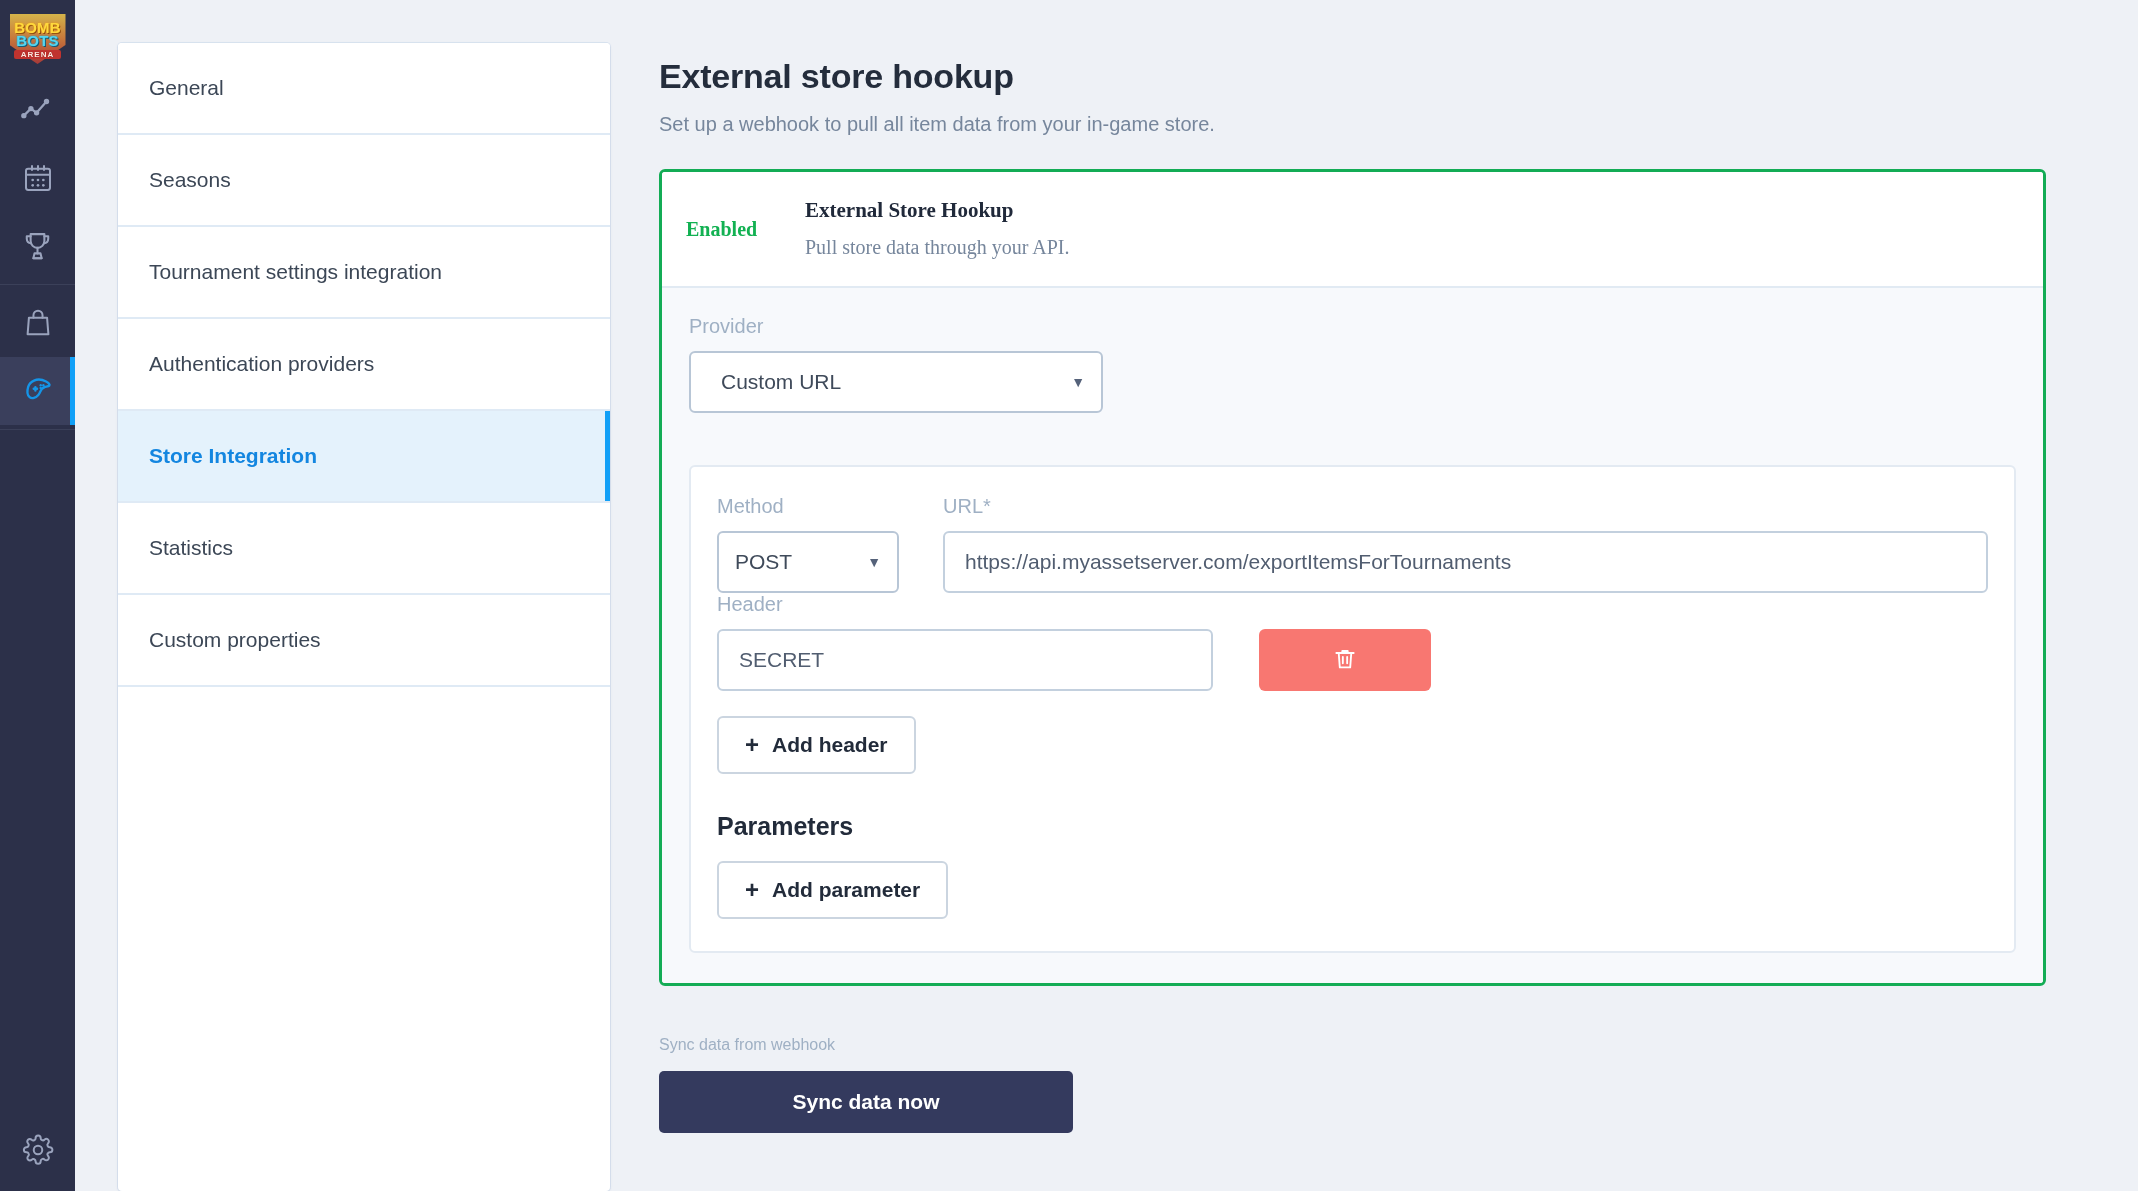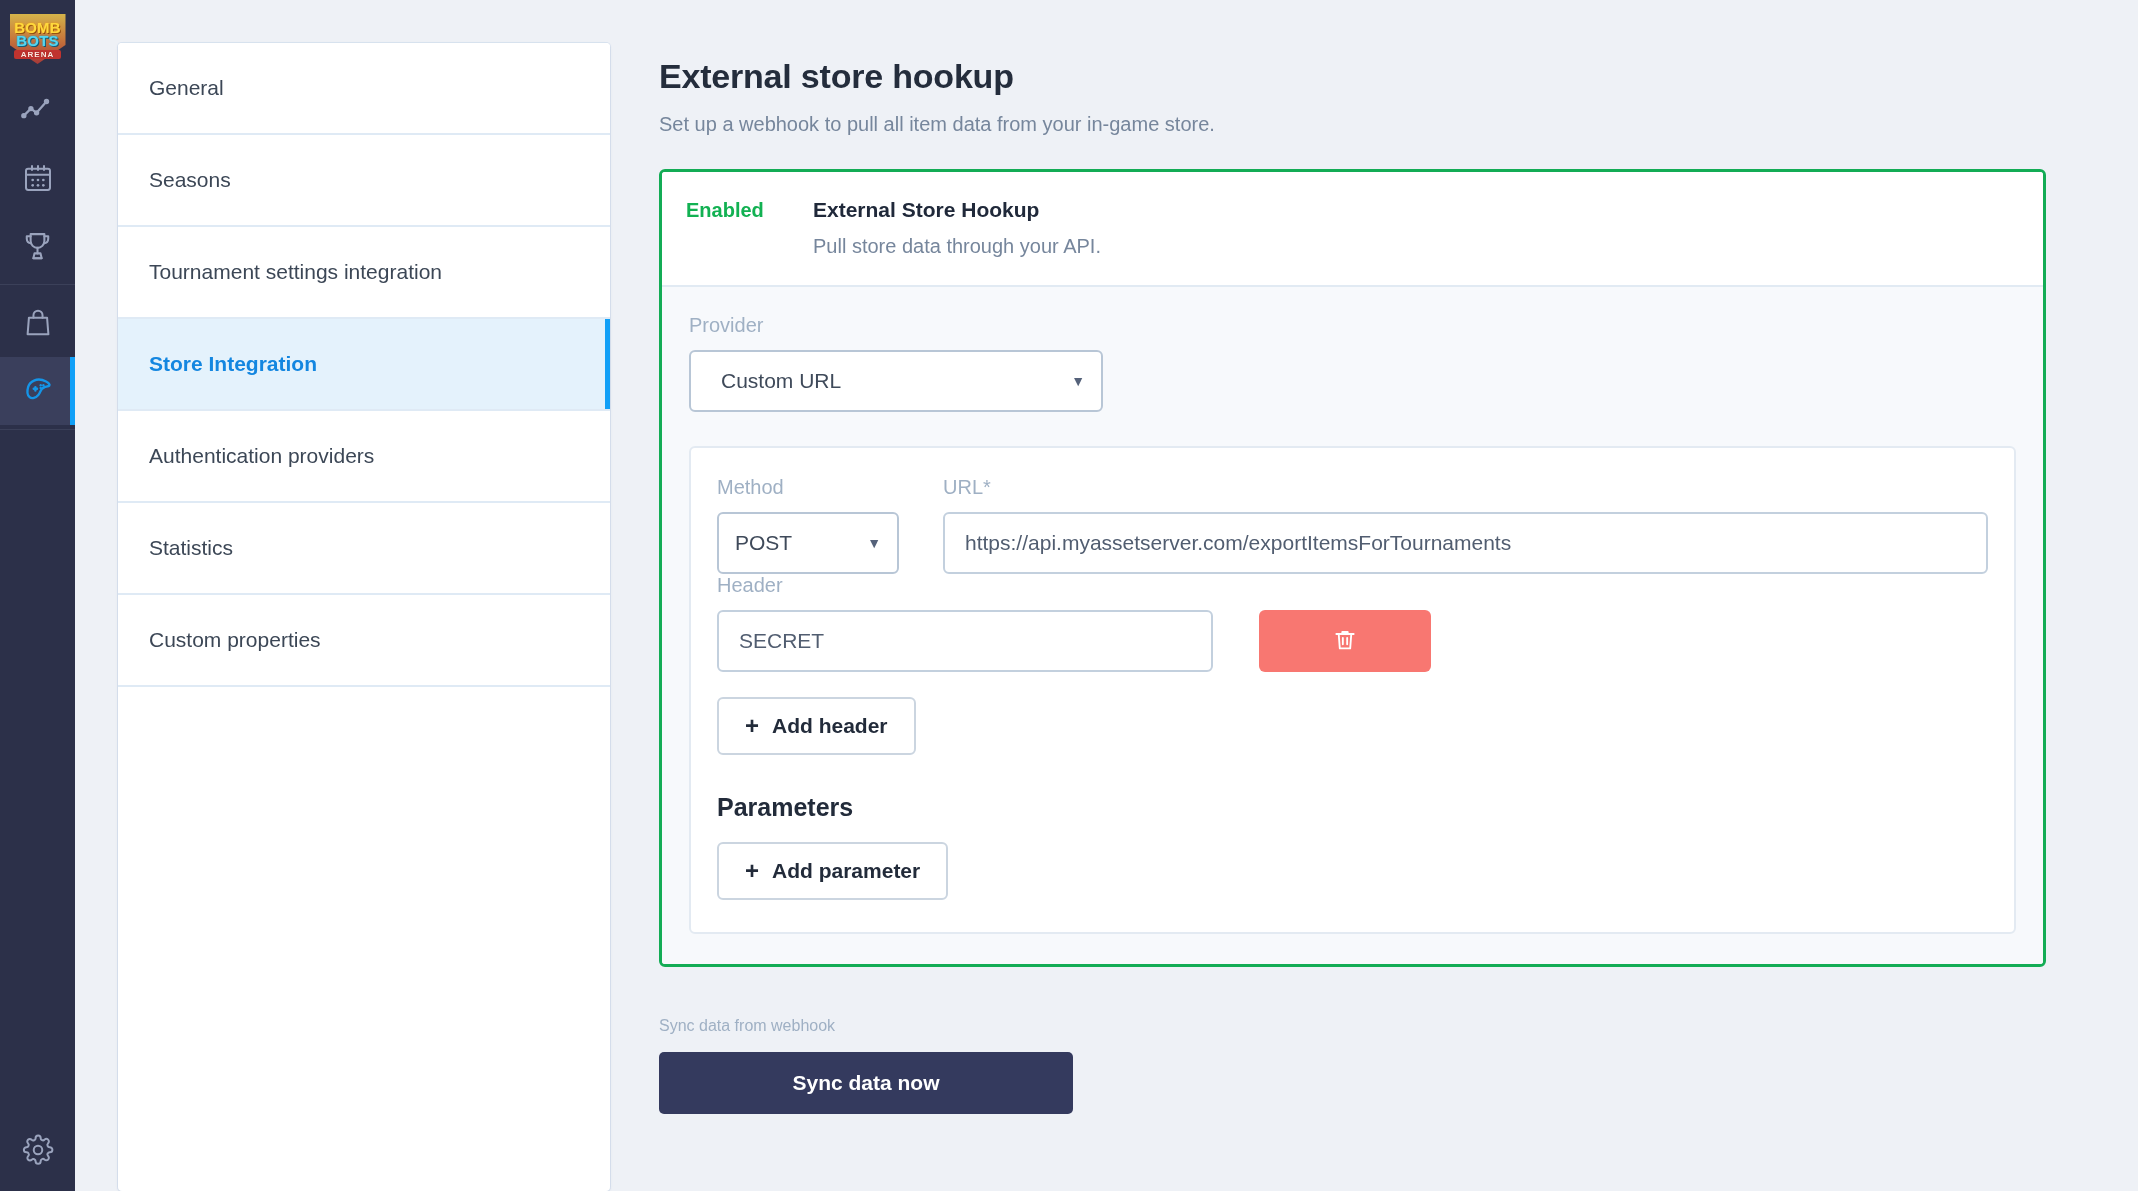--- a/index.html
+++ b/index.html
@@ -190,24 +190,25 @@
   .hook-card {
     margin-top: 33px;
     width: 1387px;
     border: 3px solid #13ac55;
     border-radius: 6px;
     background: #ffffff;
     overflow: hidden;
   }
   .hook-head {
     display: flex;
-    align-items: flex-start;
+    align-items: center;
     padding: 26px 28px 27px 24px;
-    gap: 12px;
+    gap: 4px;
     background:#fff;
+    font-family:Liberation Serif, serif;
   }
   .hook-status {
     width: 115px;
     min-width: 115px;
     font-size: 20px;
     font-weight: bold;
     color: #12b152;
     padding-top: 1px;
   }
   .hook-title {
@@ -249,21 +250,21 @@
   .select .caret {
     position: absolute;
     right: 16px;
     font-size: 14px;
     color: #55627a;
     line-height: 1;
   }
   .select-provider { width: 414px; }
 
   .inner-card {
-    margin-top: 34px;
+    margin-top: 52px;
     background: #fff;
     border: 2px solid #e3eaf2;
     border-radius: 6px;
     padding: 28px 26px 32px 26px;
   }
 
   .row { display: flex; align-items: flex-end; gap: 0; }
   .col-method { width: 182px; min-width:182px; margin-right: 44px; }
   .col-url { flex: 1 1 auto; min-width: 0; }
 
@@ -457,25 +458,25 @@
     <div class="nav-card">
       <div class="nav-item">
         <span>General</span>
       </div>
       <div class="nav-item">
         <span>Seasons</span>
       </div>
       <div class="nav-item">
         <span>Tournament settings integration</span>
       </div>
+      <div class="nav-item">
+        <span>Authentication providers</span>
+      </div>
       <div class="nav-item active">
         <span>Store Integration</span>
-      </div>
-      <div class="nav-item">
-        <span>Authentication providers</span>
       </div>
       <div class="nav-item">
         <span>Statistics</span>
       </div>
       <div class="nav-item">
         <span>Custom properties</span>
       </div>
       <div class="nav-filler"></div>
     </div>
 

